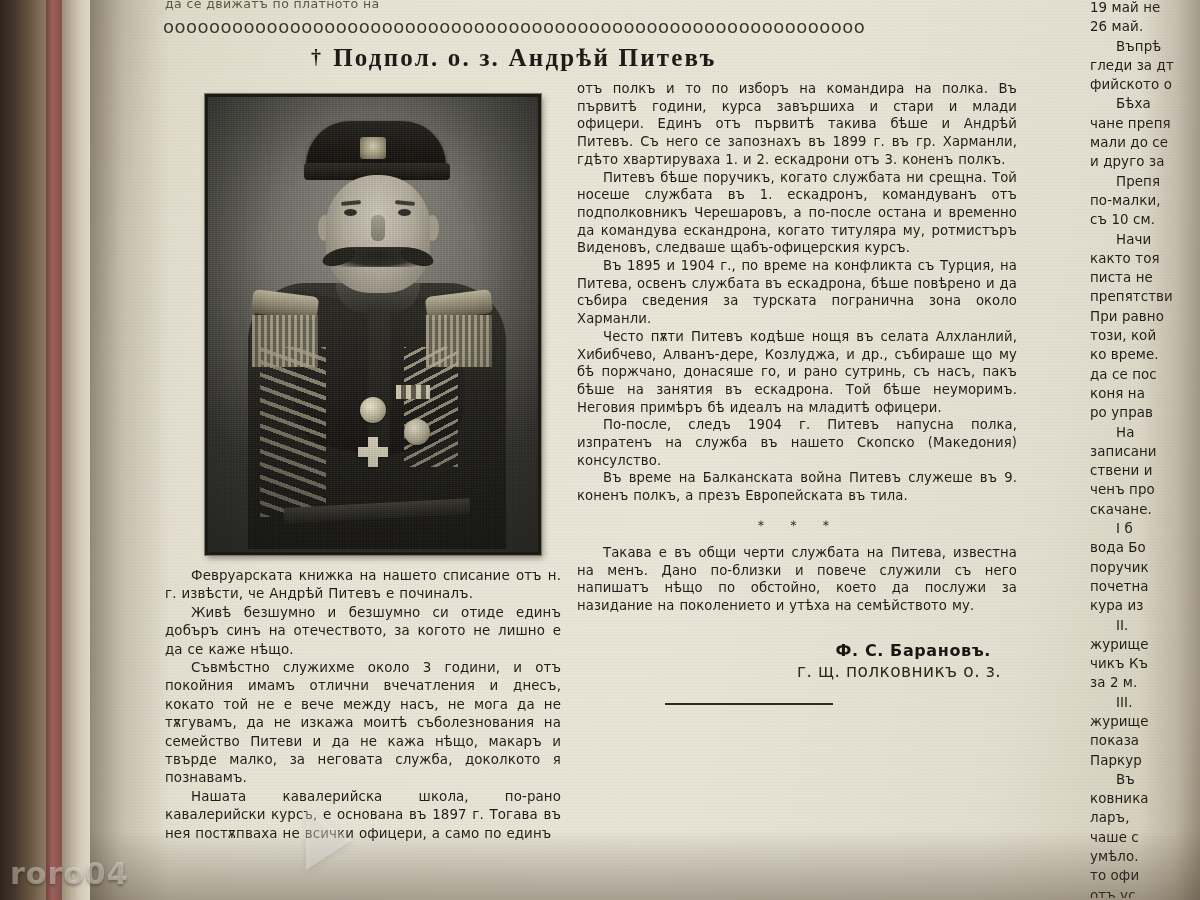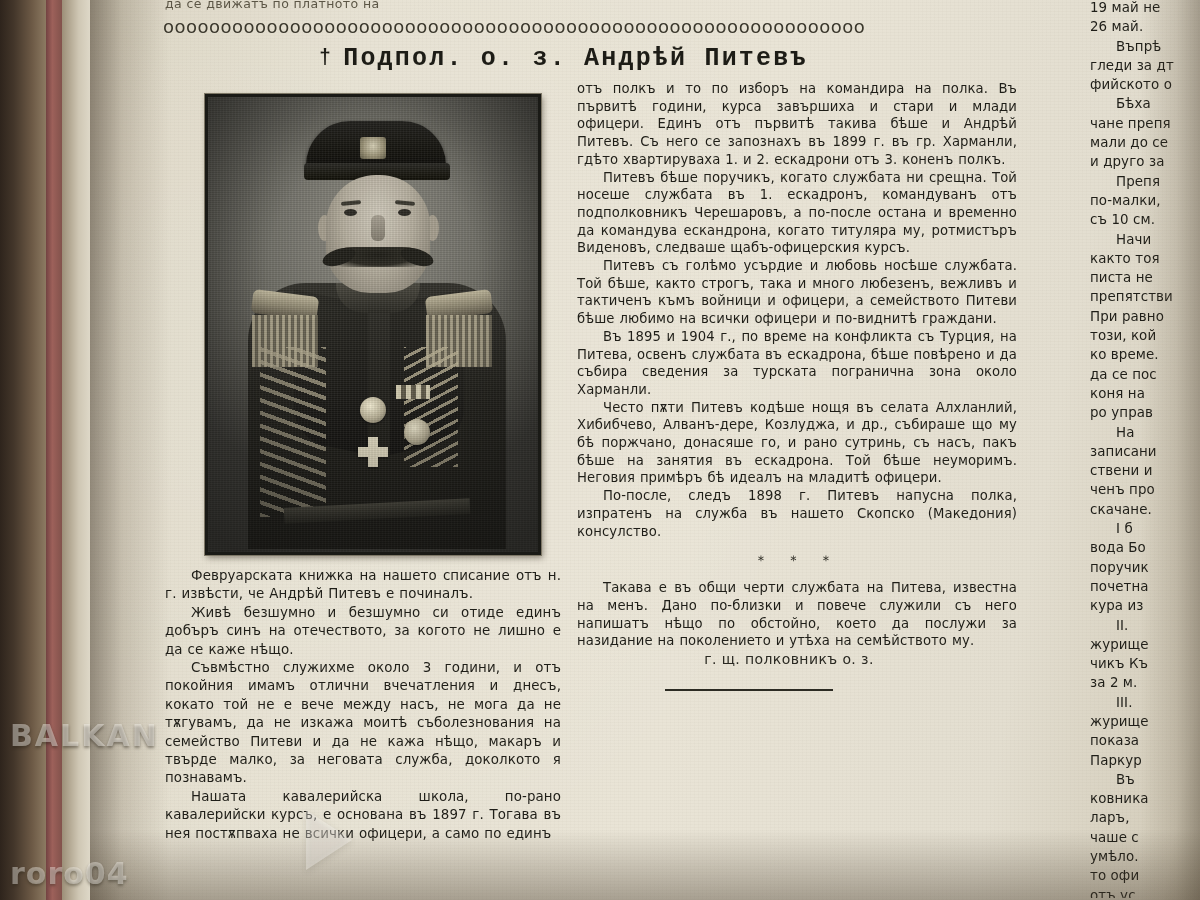--- a/index.html
+++ b/index.html
@@ -64,22 +64,22 @@
   }
   
   .chain{
     position:absolute;left:-2px;top:16px;width:948px;height:22px;
     overflow:hidden;white-space:nowrap;
     font-size:18px;line-height:22px;letter-spacing:.5px;
     color:#3a372c;font-family:"DejaVu Sans", sans-serif;
   }
   
   .title{
-    position:absolute;left:154px;top:44px;width:560px;
-    font-family:Liberation Mono, monospace;
+    position:absolute;left:146px;top:44px;width:560px;
+    font-family:Liberation Serif, serif;
     font-size:25px;font-weight:700;letter-spacing:2.2px;
     color:#1d1c16;white-space:nowrap;
   }
   .title .cross{font-size:20px;margin-right:10px;position:relative;top:-2px;}
   
   .col-left{
     position:absolute;left:0px;top:94px;width:396px;
   }
   .col-right{
     position:absolute;left:412px;top:80px;width:440px;
@@ -245,21 +245,21 @@
   .stars{
     text-align:center;font-size:14px;letter-spacing:7px;
     color:#33322a;margin:13px 0 12px 0;line-height:14px;
   }
   .sig{
     text-align:right;margin-top:26px;
     font-size:16px;font-weight:700;color:#17160f;letter-spacing:.6px;
     padding-right:26px;
   }
   .sig-sub{
-    text-align:center;font-size:14px;color:#2a2922;letter-spacing:.4px;
+    text-align:right;font-size:17px;color:#2a2922;letter-spacing:.4px;
     margin-top:1px;padding-right:16px;
   }
   .rule{
     width:168px;height:2px;background:#2c2b23;margin:22px 0 0 88px;
   }
   
   .col-far p{
     margin:0;font-size:13.4px;line-height:19.3px;color:#1f1e18;
     text-indent:26px;white-space:nowrap;letter-spacing:.1px;
   }
@@ -367,29 +367,30 @@
         <p class="body">Февруарската книжка на нашето списание отъ н. г. извѣсти, че Андрѣй Питевъ е починалъ.</p>
         <p class="body">Живѣ безшумно и безшумно си отиде единъ добъръ синъ на отечеството, за когото не лишно е да се каже нѣщо.</p>
         <p class="body">Съвмѣстно служихме около 3 години, и отъ покойния имамъ отлични вчечатления и днесъ, кокато той не е вече между насъ, не мога да не тѫгувамъ, да не изкажа моитѣ съболезнования на семейство Питеви и да не кажа нѣщо, макаръ и твърде малко, за неговата служба, доколкото я познавамъ.</p>
         <p class="body">Нашата кавалерийска школа, по-рано кавалерийски курсъ, е основана въ 1897 г. Тогава въ нея постѫпваха не всички офицери, а само по единъ</p>
       </div>
     </div>
 
     <div class="col-right">
       <p class="body noind">отъ полкъ и то по изборъ на командира на полка. Въ първитѣ години, курса завършиха и стари и млади офицери. Единъ отъ първитѣ такива бѣше и Андрѣй Питевъ. Съ него се запознахъ въ 1899 г. въ гр. Харманли, гдѣто хвартируваха 1. и 2. ескадрони отъ 3. коненъ полкъ.</p>
       <p class="body">Питевъ бѣше поручикъ, когато службата ни срещна. Той носеше службата въ 1. ескадронъ, командуванъ отъ подполковникъ Черешаровъ, а по-после остана и временно да командува ескандрона, когато титуляра му, ротмистъръ Виденовъ, следваше щабъ-офицерския курсъ.</p>
-      <p class="body">Питевъ съ голѣмо усърдие и любовь носѣше службата. Той бѣше, както строгъ, така и много любезенъ, вежливъ и тактиченъ къмъ войници и офицери, а семейството Питеви бѣше любимо на всички офицери и по-виднитѣ граждани.</p>
       <p class="body">Въ 1895 и 1904 г., по време на конфликта съ Турция, на Питева, освенъ службата въ ескадрона, бѣше повѣрено и да събира сведения за турската погранична зона около Харманли.</p>
       <p class="body">Често пѫти Питевъ кодѣше нощя въ селата Алхланлий, Хибибчево, Алванъ-дере, Козлуджа, и др., събираше що му бѣ поржчано, донасяше го, и рано сутринь, съ насъ, пакъ бѣше на занятия въ ескадрона. Той бѣше неуморимъ. Неговия примѣръ бѣ идеалъ на младитѣ офицери.</p>
-      <p class="body">По-после, следъ 1898 г. Питевъ напусна полка, изпратенъ на служба въ нашето Скопско (Македония) консулство.</p>
+      <p class="body">По-после, следъ 1904 г. Питевъ напусна полка, изпратенъ на служба въ нашето Скопско (Македония) консулство.</p>
+      <p class="body">Въ време на Балканската война Питевъ служеше въ 9. коненъ полкъ, а презъ Европейската въ тила.</p>
 
       <div class="stars">＊ ＊ ＊</div>
 
       <p class="body">Такава е въ общи черти службата на Питева, известна на менъ. Дано по-близки и повече служили съ него напишатъ нѣщо по обстойно, което да послужи за назидание на поколението и утѣха на семѣйството му.</p>
 
+      <div class="sig">Ф. С. Барановъ.</div>
       <div class="sig-sub">г. щ. полковникъ о. з.</div>
 
       <div class="rule"></div>
     </div>
 
     <div class="col-far">
       <div class="blk">
         <p class="cont">19 май не</p>
         <p class="cont">26 май.</p>
         <p>Въпрѣ</p>
@@ -444,19 +445,18 @@
   </div>
 
   <div class="spine"></div>
   <div class="spine-red"></div>
   <div class="spine-edge"></div>
   <div class="page-shadow-left"></div>
   <div class="page-shadow-bottom"></div>
   <div class="right-curl"></div>
 
   <div class="wm">
-    <div class="w1">BALKAN</div>
     <div class="w3">roro04</div>
     <div class="play"></div>
     <div class="play-in"></div>
   </div>
 
 </div>
 
 </body></html>

